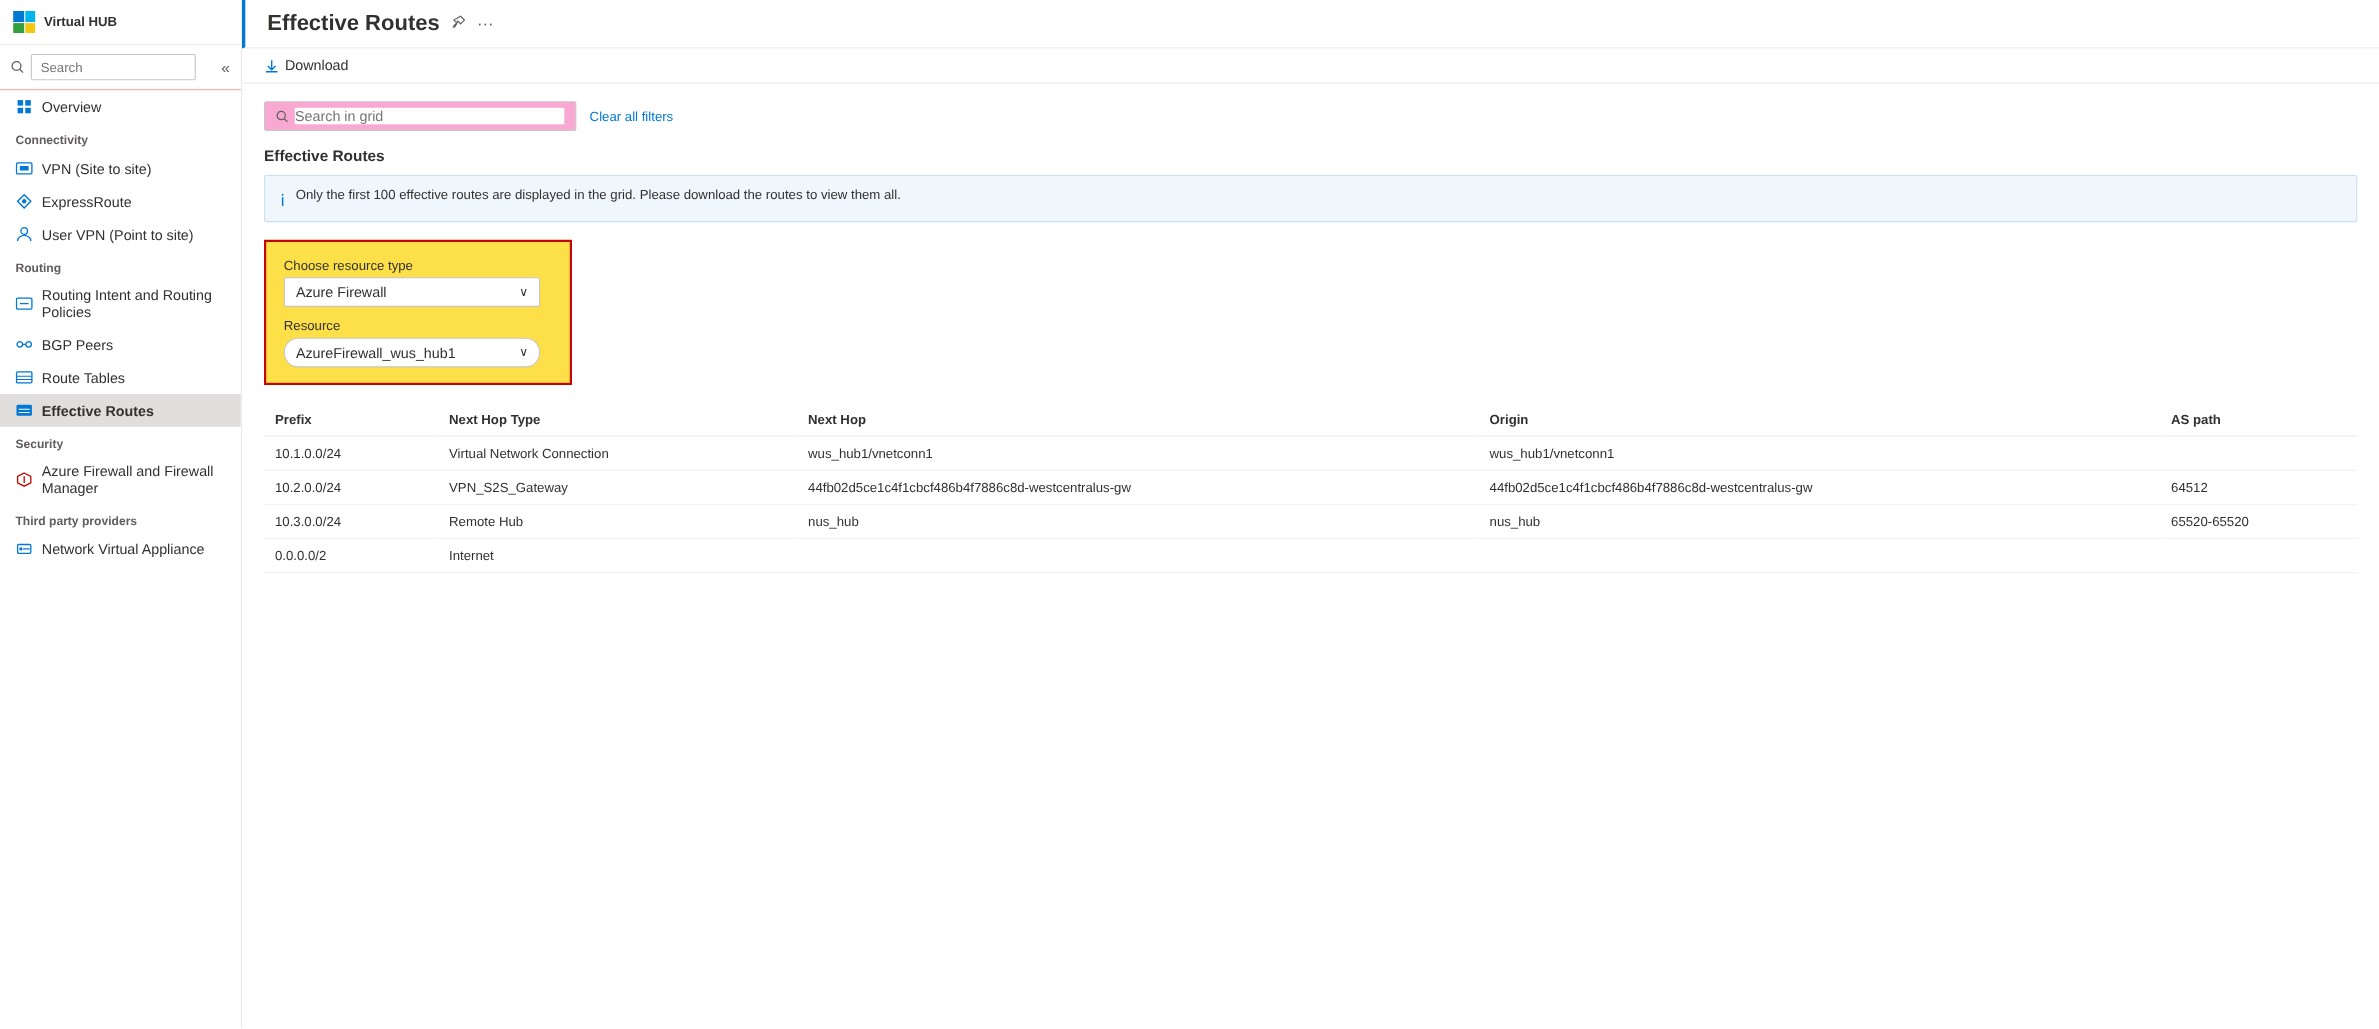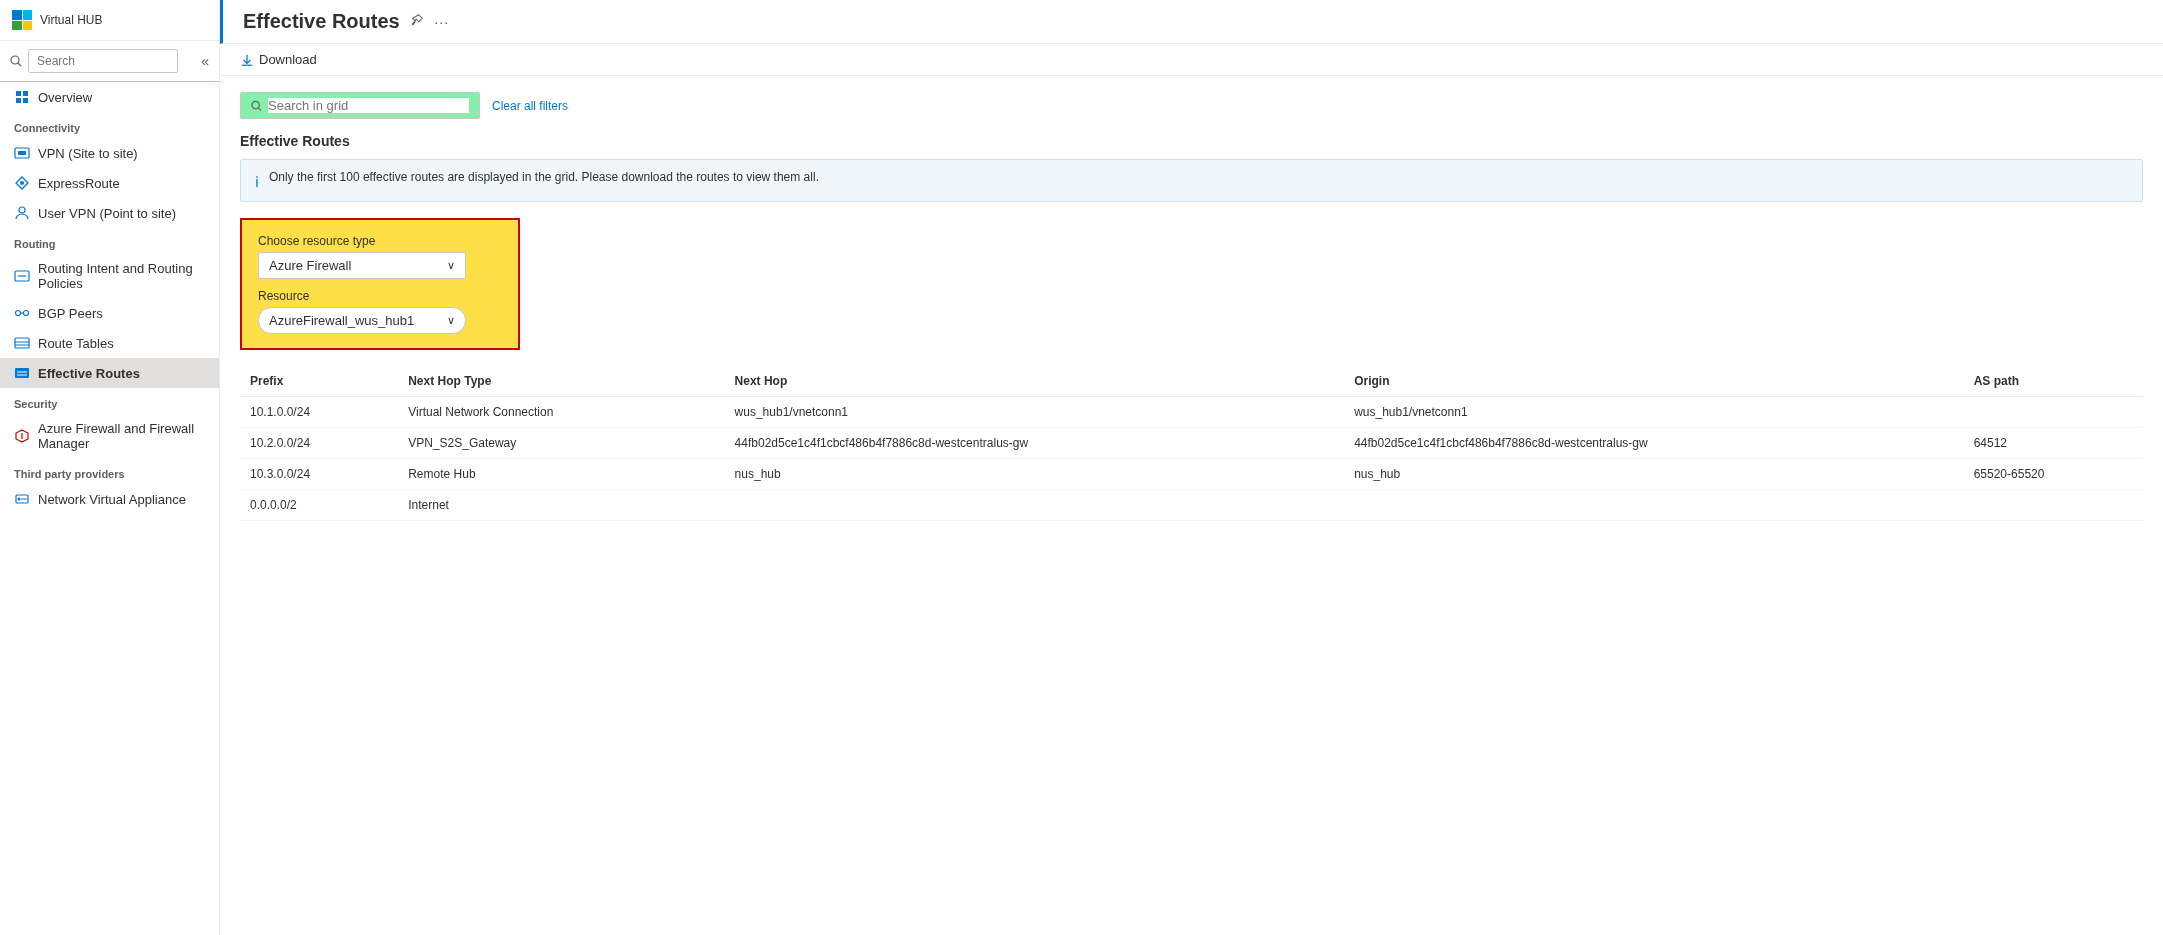--- a/index.html
+++ b/index.html
@@ -25,21 +25,21 @@
     }
     .app-icon {
       width: 20px; height: 20px;
       display: grid; grid-template-columns: 1fr 1fr; grid-template-rows: 1fr 1fr; gap: 1px;
     }
     .app-icon span { display: block; }
     .app-icon span:nth-child(1) { background: #0078d4; }
     .app-icon span:nth-child(2) { background: #00b4ef; }
     .app-icon span:nth-child(3) { background: #32a13c; }
     .app-icon span:nth-child(4) { background: #f2c811; }
-    .sidebar-title { font-size: 12px; font-weight: 400; color: #323130; }
+    .sidebar-title { font-size: 12px; font-weight: 700; color: #323130; }
 
     .sidebar-search {
       padding: 8px 10px;
       display: flex;
       align-items: center;
       border-bottom: 1px solid #fca5a5;
       gap: 6px;
     }
     .sidebar-search input {
       border: 1px solid #c8c6c4;
@@ -98,22 +98,22 @@
 
     .content { flex: 1; overflow-y: auto; padding: 16px 20px; }
 
     .search-bar-row {
       display: flex; align-items: center; gap: 12px;
       margin-bottom: 14px;
     }
     .grid-search {
       display: flex; align-items: center; gap: 6px;
       border: 1px solid #c8c6c4; border-radius: 2px;
-      padding: 5px 10px; width: 240px;
-      background: #86efac;
+      padding: 5px 10px; width: 284px;
+      background: #f9a8d4;
     }
     .grid-search input {
       border: none; outline: none; font-size: 13px; color: #605e5c; width: 100%;
     }
     .clear-filters-btn {
       background: none; border: none; color: #0078d4; font-size: 12px; cursor: pointer;
     }
 
     .section-title { font-size: 14px; font-weight: 600; margin-bottom: 10px; color: #323130; }
 
@@ -131,21 +131,21 @@
       display: inline-block;
       margin-bottom: 16px;
       background: #fde047;
       min-width: 280px;
     }
     .field-label { font-size: 12px; color: #323130; margin-bottom: 4px; font-weight: 400; }
     .select-field {
       display: flex; align-items: center; justify-content: space-between;
       border: 1px solid #c8c6c4; border-radius: 2px;
       padding: 5px 10px; font-size: 13px; color: #323130;
-      background: #fff; cursor: pointer; width: 208px; margin-bottom: 10px;
+      background: #fff; cursor: pointer; width: 233px; margin-bottom: 10px;
     }
     .select-field:last-child { margin-bottom: 0; border-radius: 13px; }
     .chevron { font-size: 11px; color: #323130; }
 
     
     .routes-table { width: 100%; border-collapse: collapse; }
     .routes-table th {
       text-align: left; font-size: 12px; font-weight: 600;
       color: #323130; padding: 8px 10px;
       border-bottom: 1px solid #edebe9;

